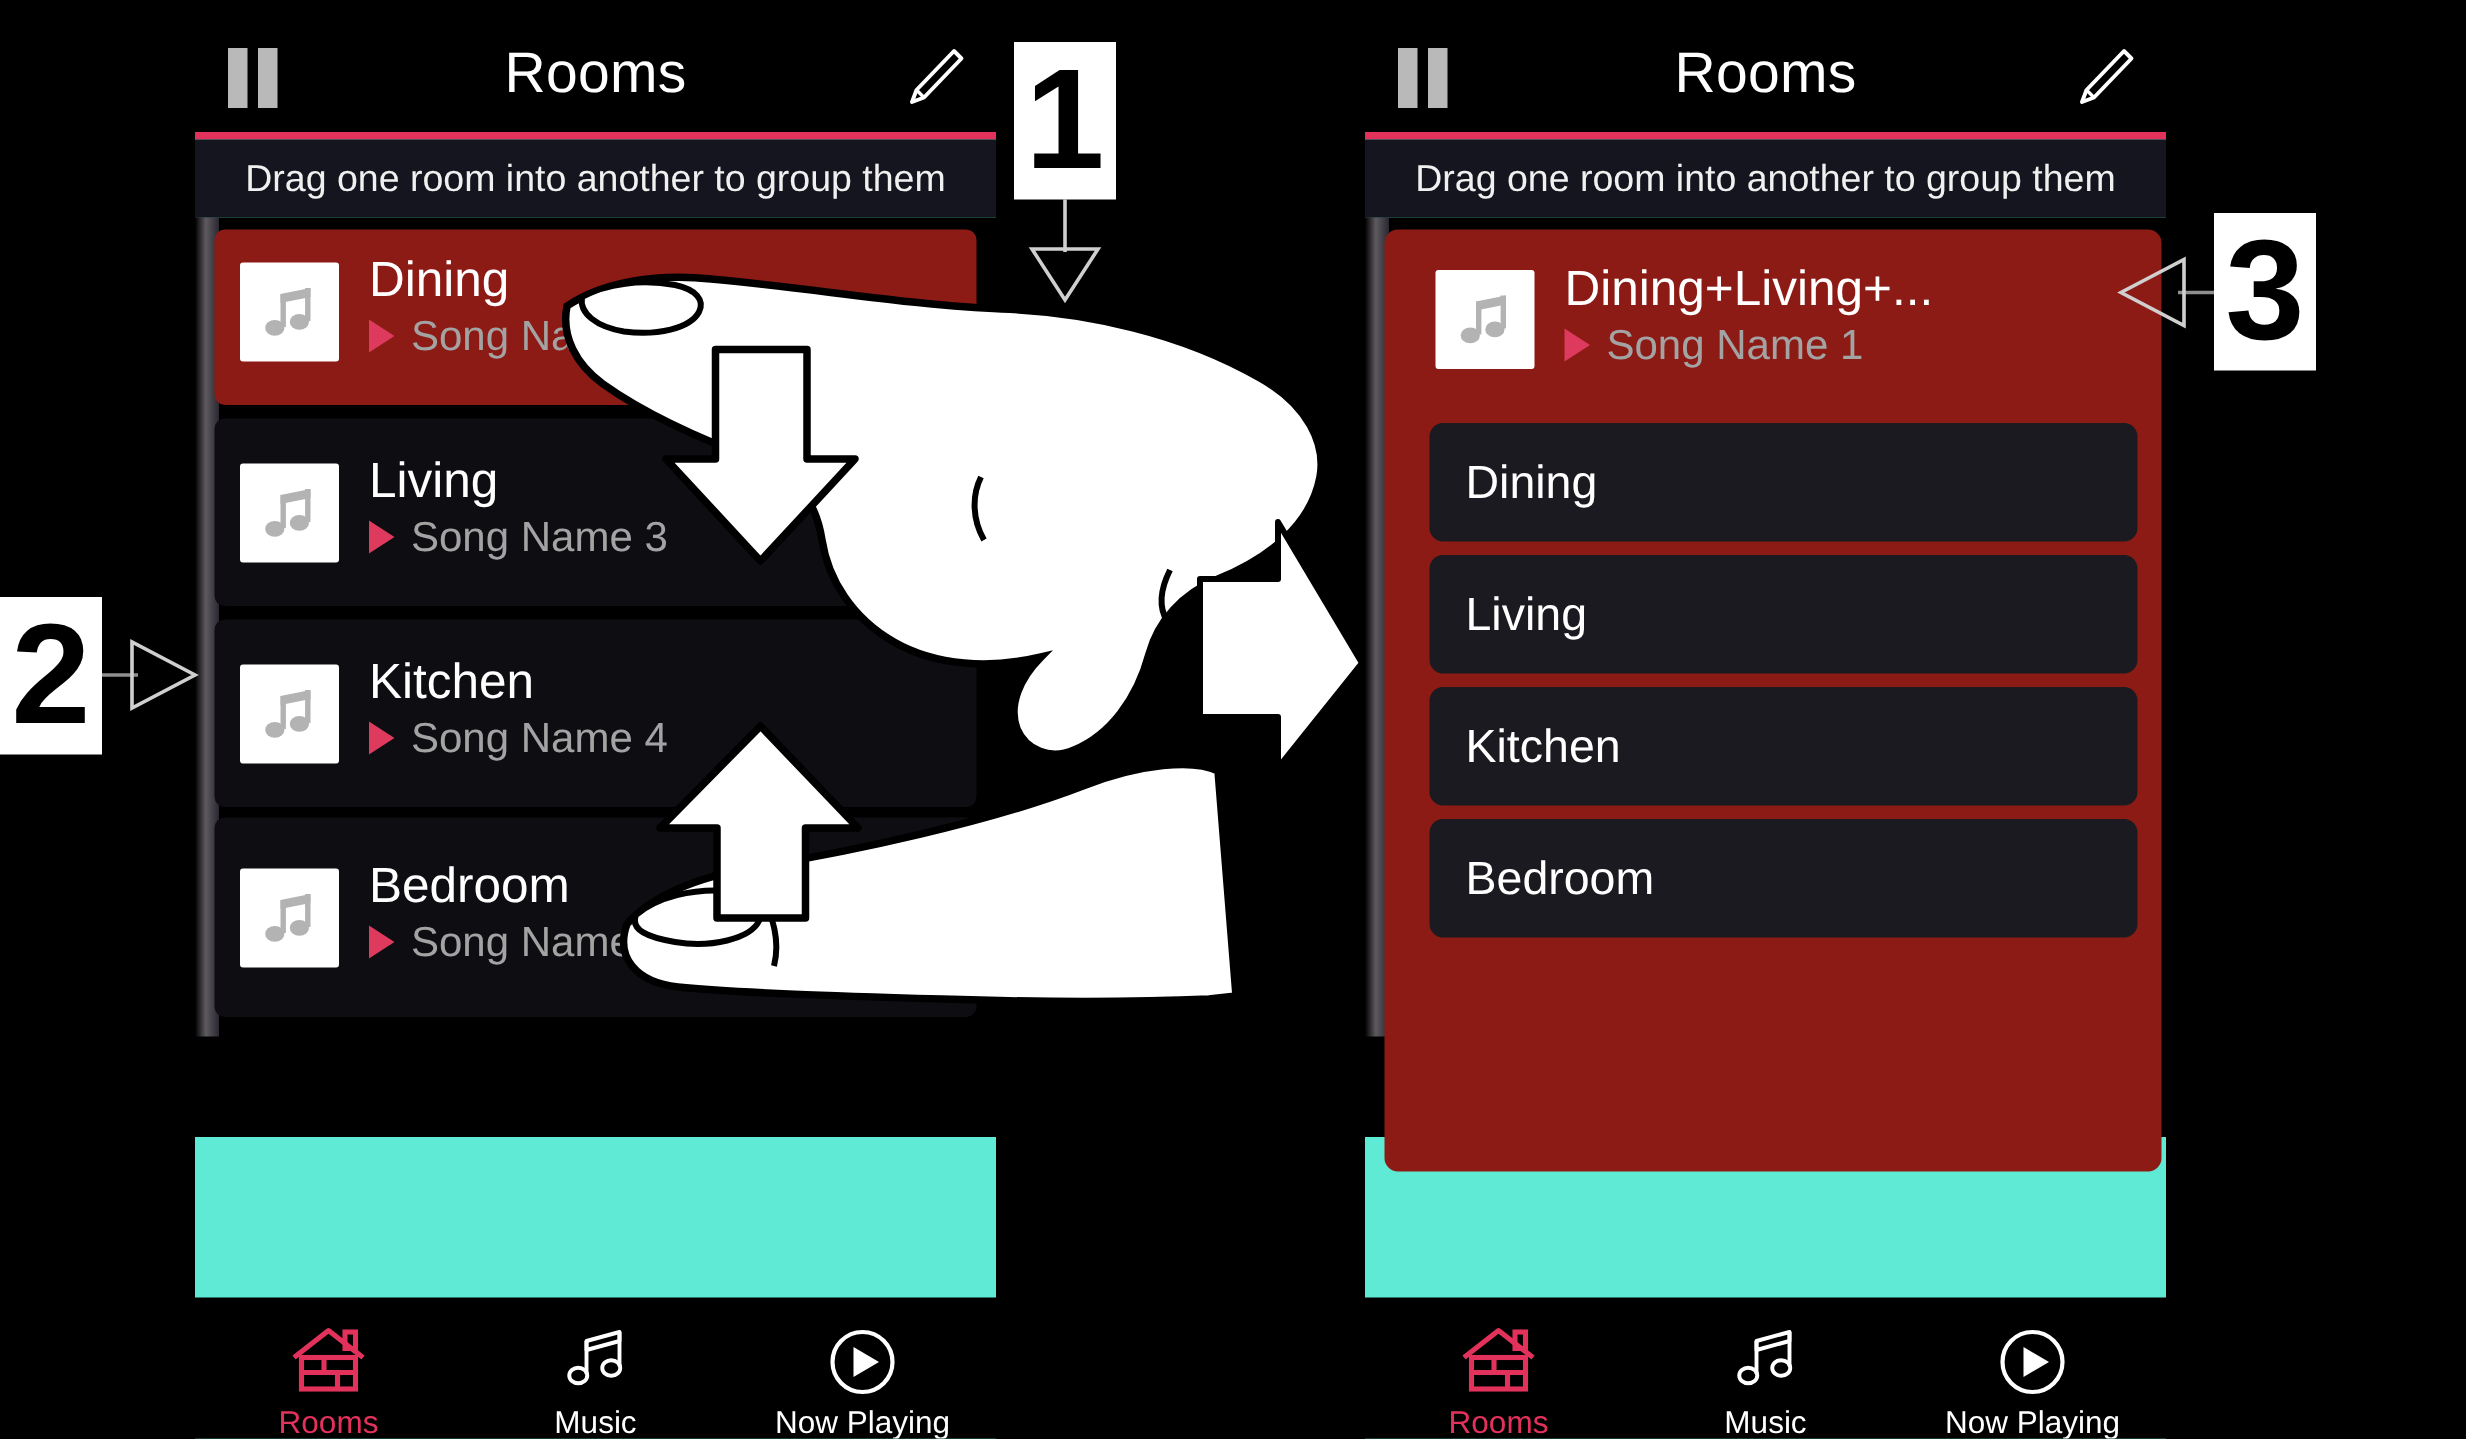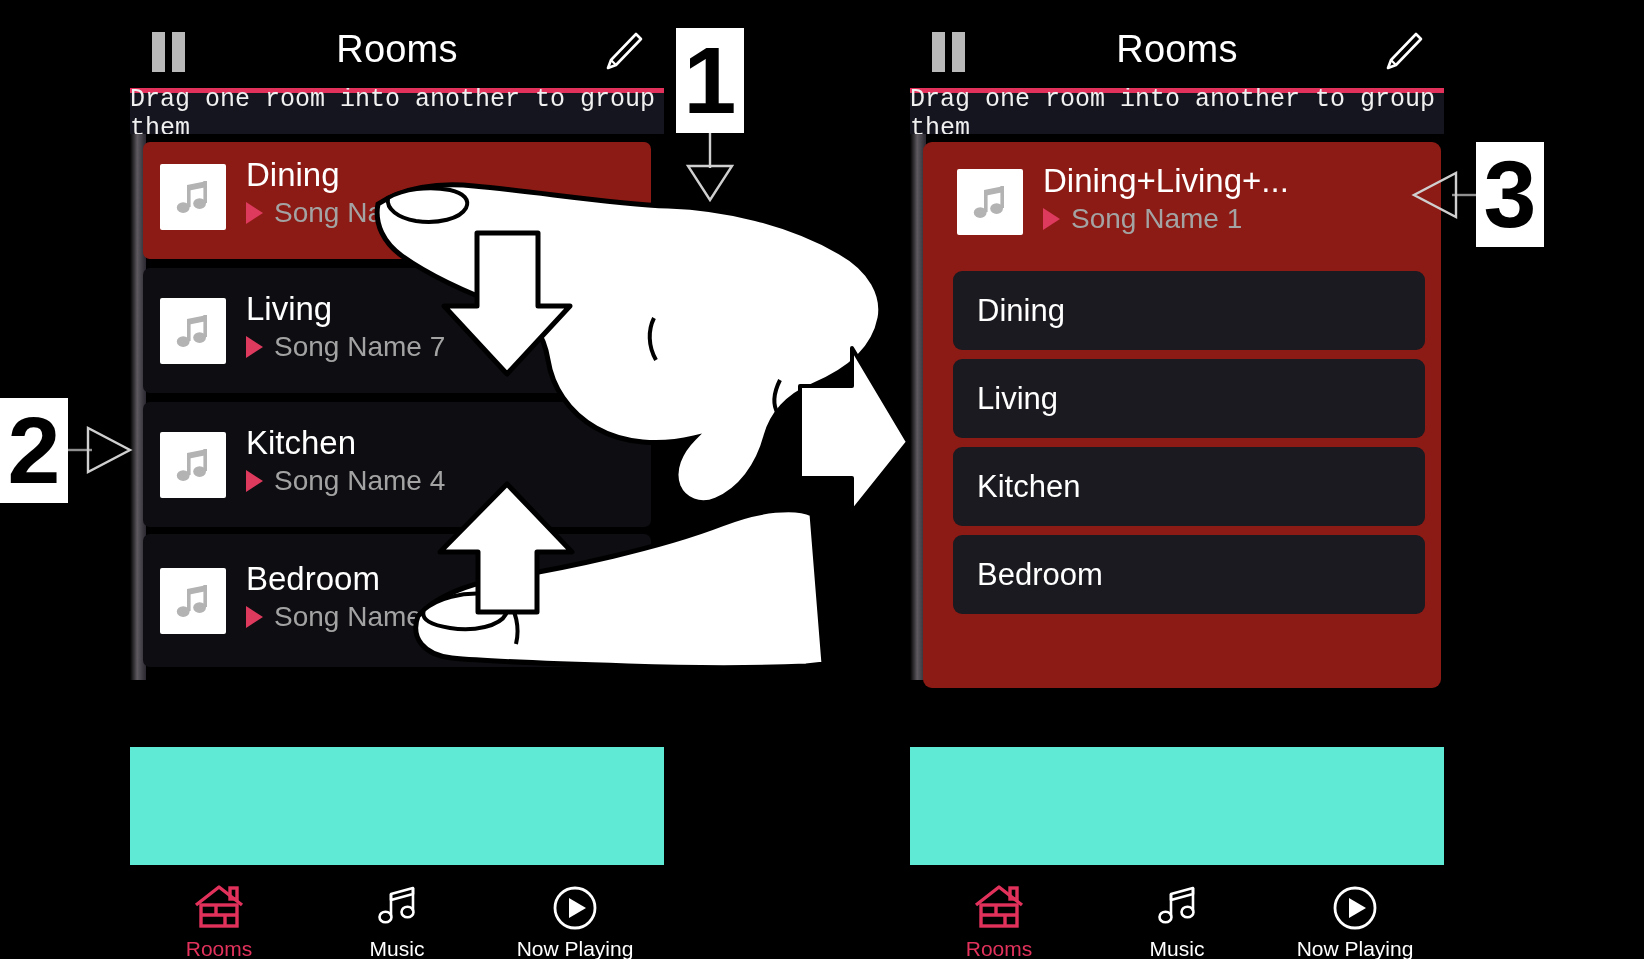--- a/index.html
+++ b/index.html
@@ -14,22 +14,22 @@
   .nav-header{position:relative;height:72px;background:#000;}
   .nav-title{position:absolute;left:0;right:0;top:12px;text-align:center;
              color:#fff;font-size:38px;font-weight:400;letter-spacing:.2px;}
   .pause-icon{position:absolute;left:20px;top:16px;width:40px;height:40px;}
   .pause-icon i{display:block;position:absolute;top:0;width:13px;height:40px;
                 background:#b9b9b9;}
   .pause-icon i.b1{left:2px;} .pause-icon i.b2{left:22px;}
   .pencil-icon{position:absolute;right:18px;top:12px;width:46px;height:46px;}
 
   .accent-rule{height:5px;background:#e2325c;}
-  .hint-bar{background:#15151f;height:41px;display:flex;align-items:center;
-            justify-content:center;font-family:Liberation Mono, monospace;}
+  .hint-bar{background:#15151f;height:52px;display:flex;align-items:center;
+            justify-content:center;}
   .hint-bar span{color:#f0f0f0;font-size:25px;}
 
   
   .list-area{position:relative;background:#000;height:613px;}
   .edge-shade{position:absolute;left:0;top:0;width:16px;height:546px;
     background:linear-gradient(to right,#000 0%,#5e5a60 45%,#2a2730 100%);}
 
   .room-row{position:absolute;left:13px;width:508px;height:unset;
             border-radius:7px;box-sizing:border-box;}
   .room-row.dark{background:#0e0d12;}
@@ -41,21 +41,21 @@
 
   .row-text{position:absolute;left:103px;top:14px;}
   .room-name{color:#fff;font-size:33px;line-height:38px;white-space:nowrap;}
   .song-line{display:flex;align-items:center;margin-top:3px;}
   .play-tri{width:0;height:0;border-left:17px solid #dd3a5e;
             border-top:11px solid transparent;border-bottom:11px solid transparent;
             margin-right:11px;}
   .song-name{color:#a3a3a3;font-size:28px;white-space:nowrap;}
 
   
-  .group-card{position:absolute;left:13px;top:8px;width:518px;height:546px;
+  .group-card{position:absolute;left:13px;top:8px;width:518px;height:628px;
               background:#8d1b15;border-radius:9px;box-sizing:border-box;}
   .group-head{position:relative;height:126px;}
   .group-head .art{left:34px;top:27px;}
   .group-head .row-text{left:120px;top:20px;}
   .sub-room{position:absolute;left:30px;width:472px;height:79px;
             background:#1a1a20;border-radius:9px;box-sizing:border-box;
             display:flex;align-items:center;}
   .sub-room span{color:#fff;font-size:31px;margin-left:24px;}
   .group-foot{position:absolute;left:0;right:0;bottom:6px;text-align:center;
               color:#120403;font-size:25px;}
@@ -134,21 +134,21 @@
           <rect x="16" y="10" width="3.6" height="22" fill="#b3b3b3"></rect>
           <rect x="32.4" y="6" width="3.6" height="22" fill="#b3b3b3"></rect>
           <ellipse cx="12.2" cy="32.6" rx="6.4" ry="5.3" fill="#b3b3b3"></ellipse>
           <ellipse cx="28.6" cy="28.6" rx="6.4" ry="5.3" fill="#b3b3b3"></ellipse>
         </svg>
       </div>
       <div class="row-text" style="top:22px;">
         <div class="room-name">Living</div>
         <div class="song-line">
           <span class="play-tri"></span>
-          <span class="song-name">Song Name 7</span>
+          <span class="song-name">Song Name 3</span>
         </div>
       </div>
     </div>
 
     <div class="room-row dark" style="top:268px;height:125px;">
       <div class="art" style="top:30px;">
         <svg width="44" height="44" viewBox="0 0 44 44">
           <path d="M16 10 L36 6 L36 12 L16 16 Z" fill="#b3b3b3"></path>
           <rect x="16" y="10" width="3.6" height="22" fill="#b3b3b3"></rect>
           <rect x="32.4" y="6" width="3.6" height="22" fill="#b3b3b3"></rect>

